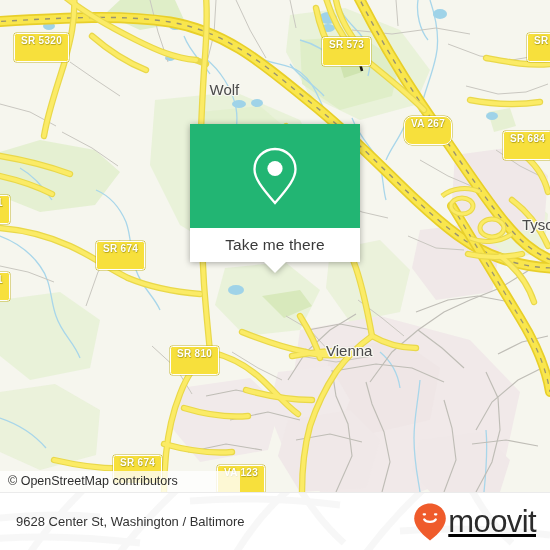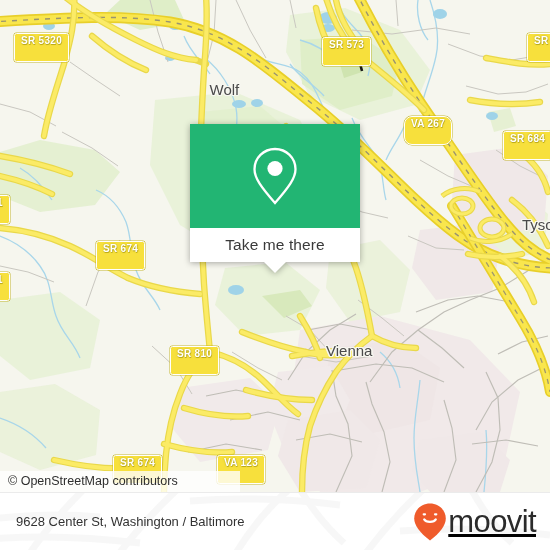--- a/index.html
+++ b/index.html
@@ -391,21 +391,21 @@
     <div class="shield" style="left:14px; top:33px;">SR 5320</div>
     <div class="shield" style="left:322px; top:37px;">SR 573</div>
     <div class="shield" style="left:527px; top:33px;">SR</div>
     <div class="shield" style="left:404px; top:116px;border-radius:8px;">VA 267</div>
     <div class="shield" style="left:503px; top:131px;">SR 684</div>
     <div class="shield" style="left:-10px; top:195px;">1</div>
     <div class="shield" style="left:-10px; top:272px;">1</div>
     <div class="shield" style="left:96px; top:241px;">SR 674</div>
     <div class="shield" style="left:170px; top:346px;">SR 810</div>
     <div class="shield" style="left:113px; top:455px;">SR 674</div>
-    <div class="shield" style="left:217px; top:455px;">VA 123</div>
+    <div class="shield" style="left:217px; top:465px;">VA 123</div>
 
     <div id="popup">
       <div id="popup-image">
         <svg width="52" height="62" viewBox="0 0 52 62">
           <path d="M26,4 C14.5,4 5.5,13 5.5,24.3 C5.5,33 12,42 26,58 C40,42 46.5,33 46.5,24.3 C46.5,13 37.5,4 26,4 Z" fill="none" stroke="#ffffff" stroke-width="2.3"></path>
           <circle cx="26" cy="23.5" r="7.6" fill="#ffffff"></circle>
         </svg>
       </div>
       <div id="popup-label">Take me there</div>
       <div id="popup-tail"></div>

